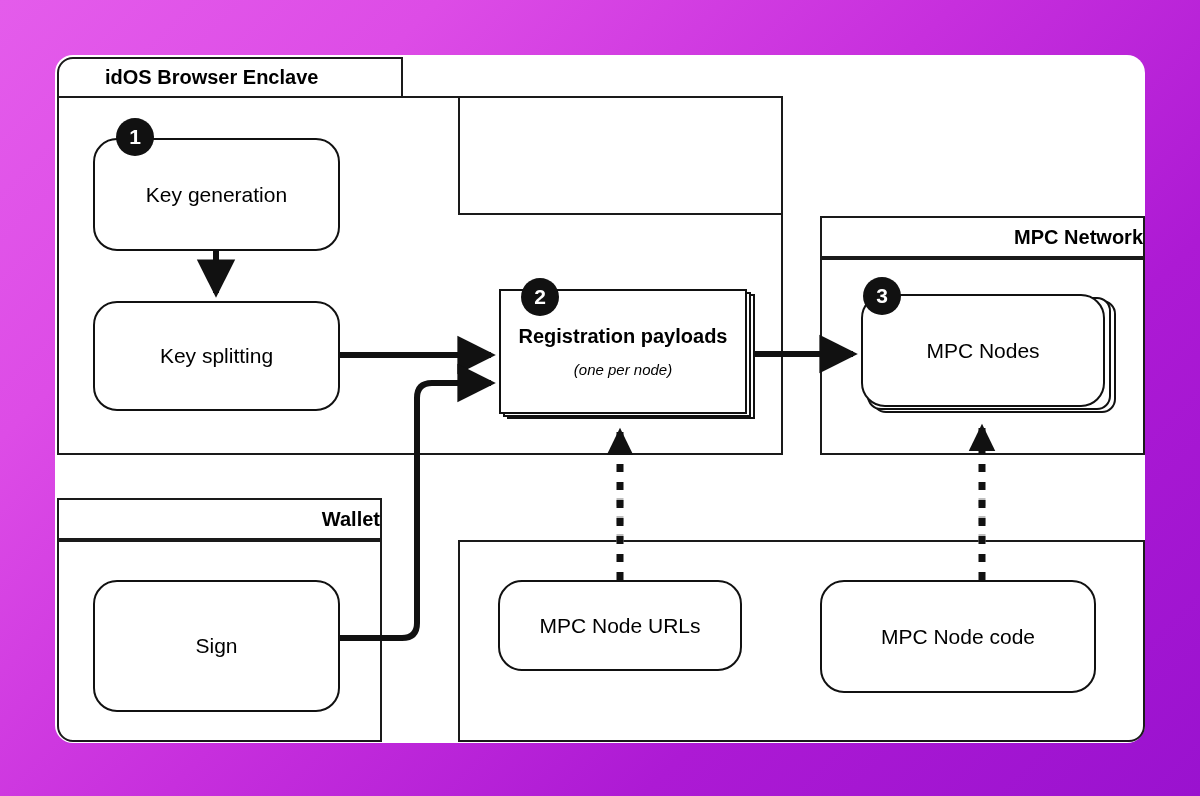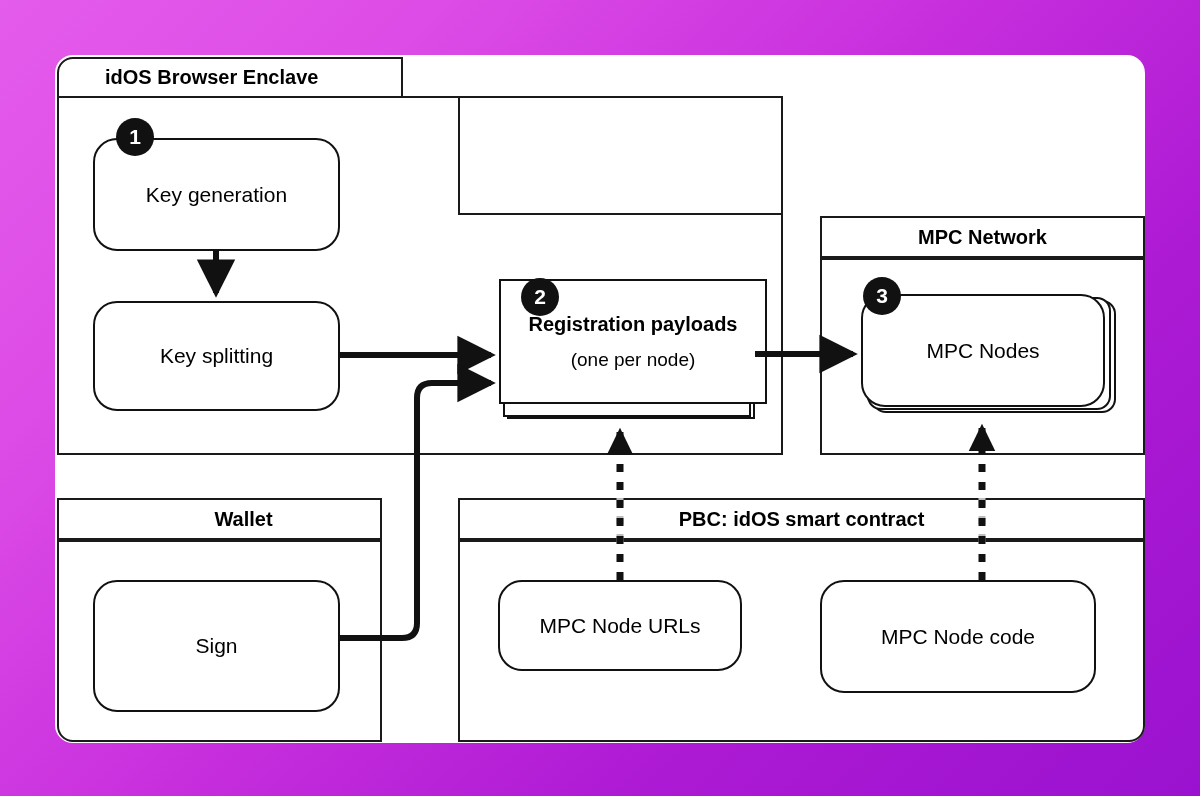--- a/index.html
+++ b/index.html
@@ -37,21 +37,21 @@
     border: 2px solid #1a1a1a;
     background: #ffffff;
     font-weight: bold;
     font-size: 20px;
     color: #000;
     display: flex;
     align-items: center;
     white-space: nowrap;
   }
   .title-left { justify-content: flex-start; padding-left: 46px; }
-  .title-center { justify-content: center; }
+  .title-center { justify-content: flex-end; }
 
   
   .node {
     position: absolute;
     box-sizing: border-box;
     border: 2px solid #111;
     border-radius: 24px;
     background: #fff;
     display: flex;
     align-items: center;
@@ -75,21 +75,21 @@
     box-sizing: border-box;
     border: 2px solid #111;
     background: #fff;
     display: flex;
     flex-direction: column;
     align-items: center;
     justify-content: center;
     line-height: 1.22;
   }
   .payload .l1 { font-weight: bold; font-size: 20px; }
-  .payload .l2 { font-size: 19px; }
+  .payload .l2 { font-style: italic; font-size: 15px; }
   .payload .l3 { font-size: 19px; }
 
   
   .badge {
     position: absolute;
     width: 38px; height: 38px;
     border-radius: 50%;
     background: #111;
     color: #fff;
     display: flex;
@@ -140,38 +140,35 @@
   <div class="container-title title-center" style="left:820px; top:216px; width:325px; height:42px;">
     <span>MPC Network</span>
   </div>
 
   <div class="container-box" style="left:57px; top:540px; width:325px; height:202px; border-bottom-left-radius:16px;"></div>
   <div class="container-title title-center" style="left:57px; top:498px; width:325px; height:42px;padding-left:48px;">
     <span>Wallet</span>
   </div>
 
   <div class="container-box" style="left:458px; top:540px; width:687px; height:202px; border-bottom-right-radius:16px;"></div>
-  <div class="container-title title-center" style="left:458px; top:498px; width:687px; height:42px;">
-    <span>PBC: idOS smart contract</span>
-  </div>
 
   <div class="node" style="left:93px; top:138px; width:247px; height:113px;">
     <span>Key generation</span>
   </div>
   <div class="badge" style="left:116px; top:118px;">
     <span>1</span>
   </div>
 
   <div class="node" style="left:93px; top:301px; width:247px; height:110px;">
     <span>Key splitting</span>
   </div>
 
   <div class="stack-layer" style="left:507px; top:294px; width:248px; height:125px;"></div>
   <div class="stack-layer" style="left:503px; top:292px; width:248px; height:125px;"></div>
-  <div class="payload" style="left:499px; top:279px; width:268px; height:125px;gap:12px;">
+  <div class="payload" style="left:499px; top:289px; width:248px; height:125px;gap:12px;">
     <span class="l1">Registration payloads</span>
     <span class="l2">(one per node)</span>
   </div>
   <div class="badge" style="left:521px; top:278px;">
     <span>2</span>
   </div>
 
   <div class="stack-layer rounded" style="left:872px; top:300px; width:244px; height:113px;"></div>
   <div class="stack-layer rounded" style="left:867px; top:297px; width:244px; height:113px;"></div>
   <div class="node" style="left:861px; top:294px; width:244px; height:113px;">

